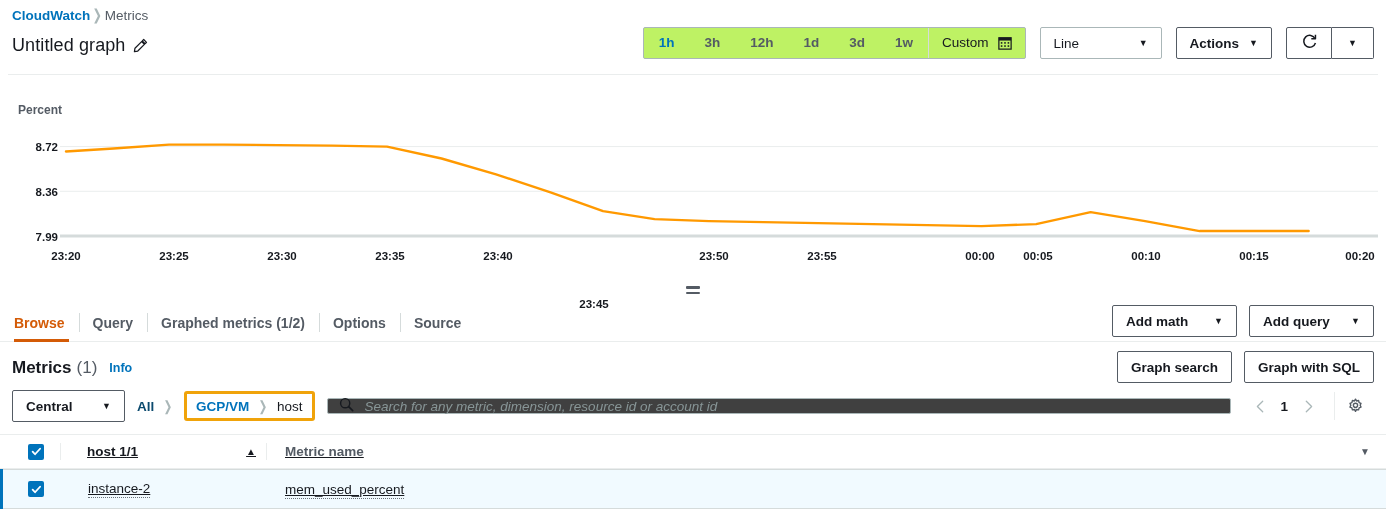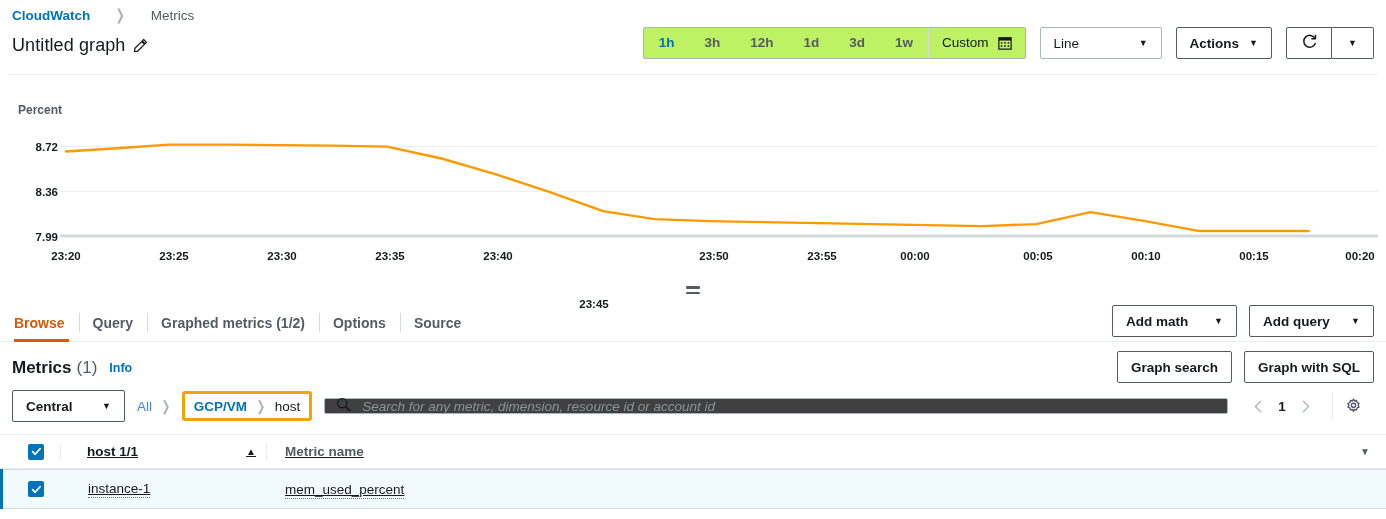--- a/index.html
+++ b/index.html
@@ -8,21 +8,21 @@
     width: 1386px; height: 519px;
     background: #ffffff;
     font-family: "Liberation Sans", sans-serif;
     color: #16191f;
     overflow: hidden;
   }
   .page { width: 1386px; height: 519px; position: relative; background: #ffffff; }
 
   
   .breadcrumb {
-    display: flex; align-items: center; gap: 24px;
+    display: flex; align-items: center; gap: 1px;
     padding: 6px 0 0 12px; height: 24px;
     font-size: 13.5px;
   }
   .crumb-link { color: #0073bb; font-weight: 700; cursor: pointer; }
   .crumb-sep {
     color: #aab7b8; font-size: 15px; font-weight: 300;
     transform: scaleX(.75); display: inline-block;
   }
   .crumb-cur { color: #545b64; font-weight: 400; }
 
@@ -144,21 +144,21 @@
   .m-info { font-size: 12.5px; font-weight: 700; color: #0073bb; margin-left: 12px; cursor: pointer; }
   .head-right { position: absolute; right: 12px; top: 9px; display: flex; gap: 12px; }
 
   
   .filterrow {
     display: flex; align-items: center; gap: 12px;
     padding: 8px 12px 0 12px; position: relative;
   }
   .ns-sel { width: 113px; justify-content: space-between; border-color:#545b64; }
   .crumbs2 { display: flex; align-items: center; gap: 8px; font-size: 13.5px; }
-  .c2-all { color: #3b82f6; font-weight: 400; cursor: pointer; }
+  .c2-all { color: #0c4a6e; font-weight: 700; cursor: pointer; }
   .c2-sep { color: #aab7b8; font-size: 14px; transform: scaleX(.75); display:inline-block; }
   .hl-box {
     display: flex; align-items: center; gap: 8px;
     border: 3px solid #f0a30a; border-radius: 3px;
     padding: 4px 9px; margin-left: 2px;
   }
   .c2-ns { color: #0073bb; font-weight: 700; cursor: pointer; }
   .c2-dim { color: #16191f; font-weight: 400; }
   .searchbox {
     flex: 1; display: flex; align-items: center; gap: 11px;
@@ -305,21 +305,21 @@
 
     <div class="xlabels">
       <span class="xlabel" style="left:6px;">23:20</span>
       <span class="xlabel" style="left:114px;">23:25</span>
       <span class="xlabel" style="left:222px;">23:30</span>
       <span class="xlabel" style="left:330px;">23:35</span>
       <span class="xlabel" style="left:438px;">23:40</span>
       <span class="xlabel" style="left:534px;margin-top:48px;">23:45</span>
       <span class="xlabel" style="left:654px;">23:50</span>
       <span class="xlabel" style="left:762px;">23:55</span>
-      <span class="xlabel" style="left:855px;">00:00</span>
+      <span class="xlabel" style="left:920px;">00:00</span>
       <span class="xlabel" style="left:978px;">00:05</span>
       <span class="xlabel" style="left:1086px;">00:10</span>
       <span class="xlabel" style="left:1194px;">00:15</span>
       <span class="xlabel" style="left:1300px;">00:20</span>
     </div>
 
     <div class="grip">
         <i></i>
         <i></i>
       </div>
@@ -440,21 +440,21 @@
 
     <div class="trow data">
       <div class="cb-cell">
         <span class="cb">
           <svg width="11" height="11" viewBox="0 0 12 12">
               <path d="M1.8 6.2l2.6 2.8 5.5-6" fill="none" stroke="#fff" stroke-width="2" stroke-linecap="round" stroke-linejoin="round"></path>
             </svg>
         </span>
       </div>
       <div class="col-host" style="justify-content:flex-start;padding-left:28px;">
-        <span class="dotted">instance-1</span>
+        <span class="dotted">instance-2</span>
       </div>
       <div class="col-metric" style="padding-left:20px;">
         <span class="dotted">mem_used_percent</span>
       </div>
     </div>
 
   </div>
 
 </div>
 

